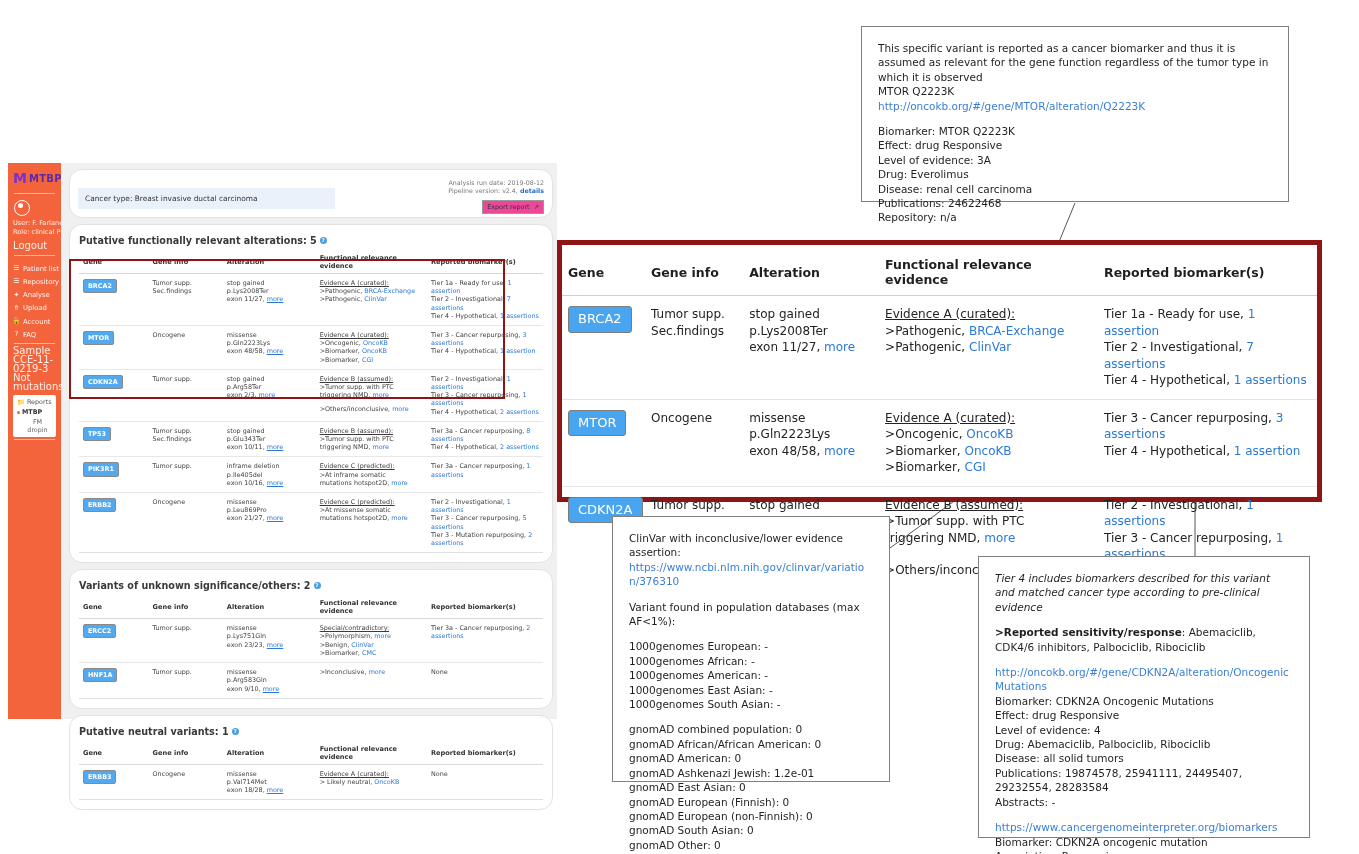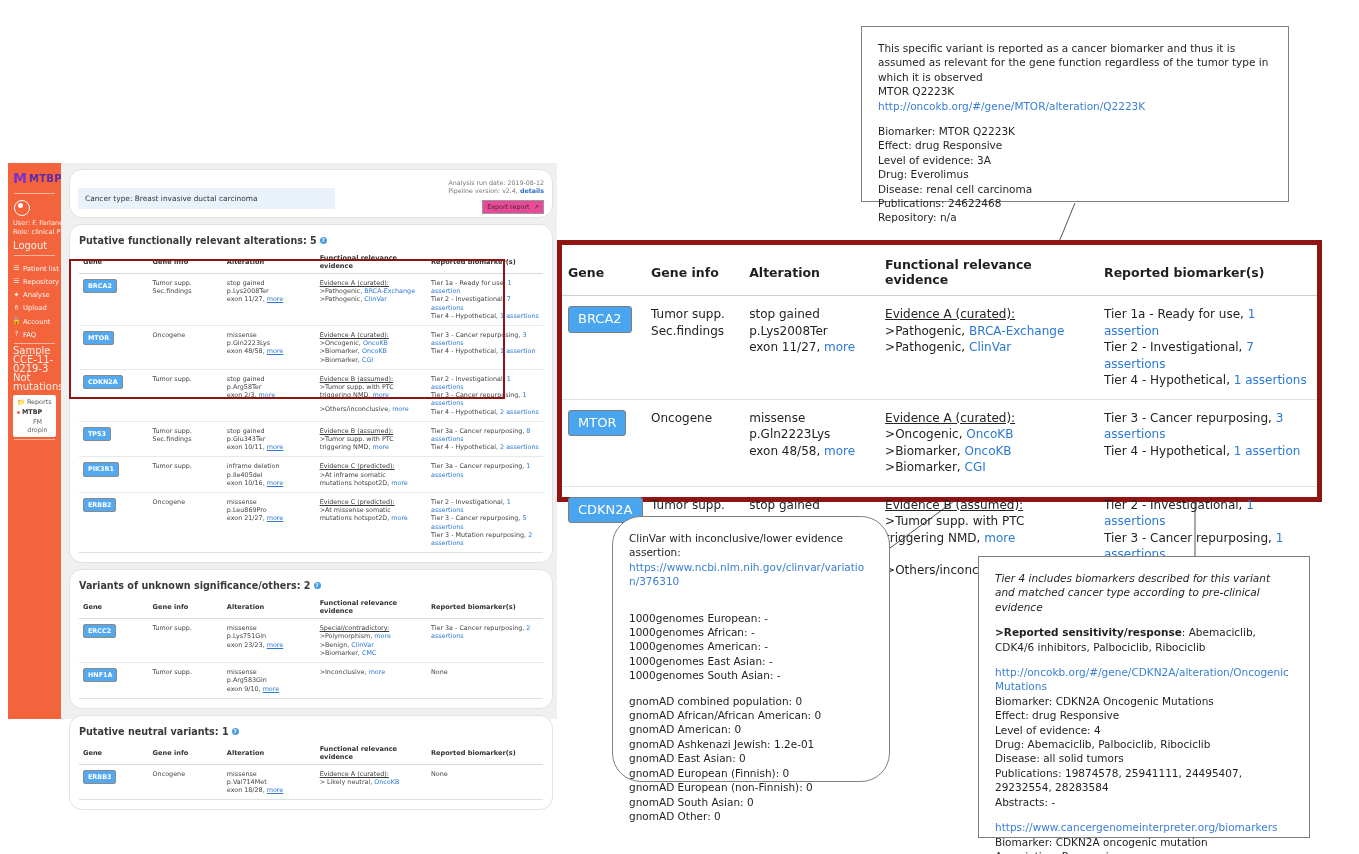--- a/index.html
+++ b/index.html
@@ -68,21 +68,21 @@
          font-size:13px;font-weight:normal;padding:4px 9px;border-radius:3px;}
   .zlnk{color:#2a79d6;}
   .zev{text-decoration:underline;color:#232323;}
 
   
   .tip{position:absolute;background:#fff;border:1px solid #808080;box-sizing:border-box;
        font-size:10.5px;line-height:14.4px;color:#1f1f1f;padding:14px 16px;}
   .tip a,.tip .u{color:#3a7fd5;word-break:break-all;}
   .tip .sp{height:11px;}
   #tip-mtor{left:861px;top:26px;width:428px;height:176px;}
-  #tip-clinvar{left:612px;top:516px;width:278px;height:266px;border-radius:29px;}
+  #tip-clinvar{left:612px;top:516px;width:278px;height:266px;}
   #tip-tier4{left:978px;top:556px;width:332px;height:282px;}
   #tip-tier4 .ital{font-style:italic;}
   #tip-tier4 b{font-weight:bold;margin-top:24px;}
 
   
   svg.conn{position:absolute;left:0;top:0;width:1359px;height:854px;pointer-events:none;}
 </style>
 </head>
 <body>
 
@@ -540,20 +540,21 @@
   <div>Drug: Everolimus</div>
   <div>Disease: renal cell carcinoma</div>
   <div>Publications: 24622468</div>
   <div>Repository: n/a</div>
 </div>
 
 <div class="tip" id="tip-clinvar">
   <div>ClinVar with inconclusive/lower evidence assertion:</div>
   <div class="u">https://www.ncbi.nlm.nih.gov/clinvar/variation/376310</div>
   <div class="sp"></div>
+  <div>Variant found in population databases (max AF&lt;1%):</div>
   <div class="sp"></div>
   <div>1000genomes European: -</div>
   <div>1000genomes African: -</div>
   <div>1000genomes American: -</div>
   <div>1000genomes East Asian: -</div>
   <div>1000genomes South Asian: -</div>
   <div class="sp"></div>
   <div>gnomAD combined population: 0</div>
   <div>gnomAD African/African American: 0</div>
   <div>gnomAD American: 0</div>

